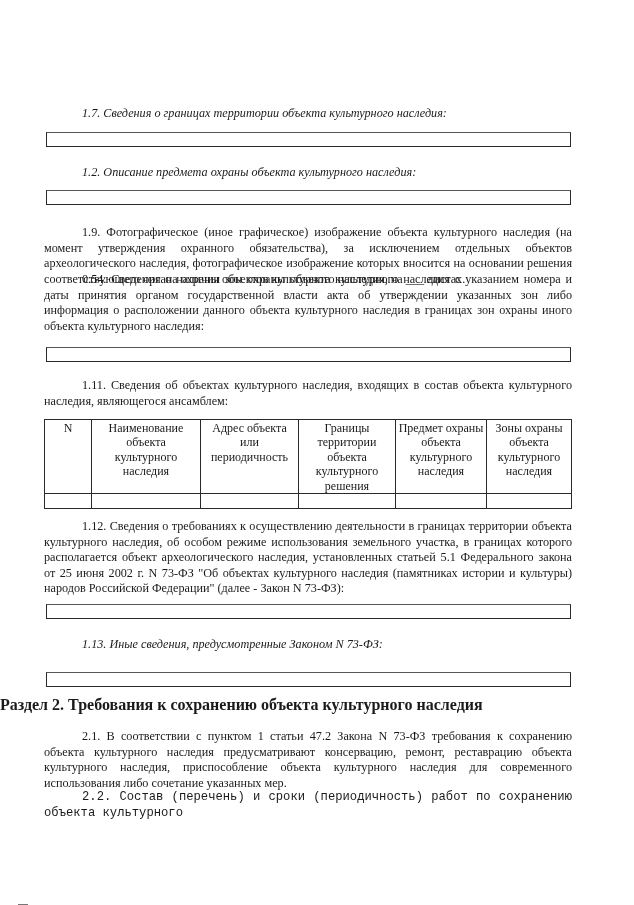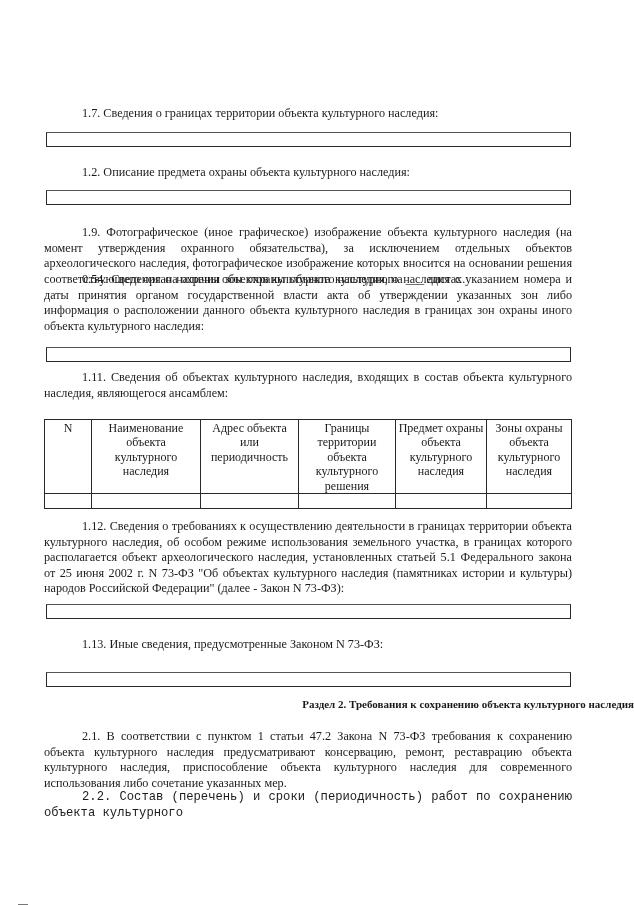--- a/index.html
+++ b/index.html
@@ -1,25 +1,25 @@
 <!DOCTYPE html>
 <html><head>
 <meta charset="utf-8">
 <style>
   html, body { margin: 0; padding: 0; background: #ffffff; }
   body { width: 634px; height: 905px; position: relative; overflow: hidden;
          font-family: "Liberation Serif", "DejaVu Serif", serif; color: #1a1a1a; }
   .p { position: absolute; left: 44px; width: 528px; font-size: 12.2px; line-height: 15.6px;
        text-align: justify; }
   .p .ind { display: inline-block; width: 38px; }
-  .line { position: absolute; font-size: 12.2px; line-height: 15px; white-space: nowrap; }
+  .line { position: absolute; font-size: 12.2px; line-height: 15px; white-space: nowrap; font-style: italic; }
   .box { position: absolute; left: 46px; width: 525px; height: 15px;
          border: 1px solid #2a2a2a; border-top-color: #555; box-sizing: border-box; }
-  .heading { position: absolute; left: 0; width: 634px; text-align: right; font-weight: bold;
-             font-size: 11px; line-height: 15px; }
+  .heading { position: absolute; left: 0; width: 634px; text-align: left; font-weight: bold;
+             font-size: 16px; line-height: 15px; }
   table.ens { position: absolute; left: 44px; top: 419px; width: 527px; border-collapse: collapse;
               table-layout: fixed; font-size: 12px; line-height: 14.4px; }
   table.ens td { border: 1px solid #2a2a2a; text-align: center; vertical-align: top; padding: 1px 2px 0 2px; }
   table.ens tr.hdr td { height: 70px; }
   table.ens tr.empty td { height: 13px; }
   .scan-mark { position: absolute; left: 18px; top: 904px; width: 10px; height: 1px; background: #777; }
 </style>
 </head>
 <body>
 
@@ -29,21 +29,21 @@
   <div class="box" style="top:132px;"></div>
 
   <div class="line" style="left:82px; top:165px;">1.2. Описание предмета охраны объекта культурного наследия:</div>
   <div class="box" style="top:190px;"></div>
 
   <div class="p" style="top:225px;"><span class="ind"></span><span>1.9. Фотографическое (иное графическое) изображение объекта культурного наследия (на момент утверждения охранного обязательства), за исключением отдельных объектов археологического наследия, фотографическое изображение которых вносится на основании решения соответствующего органа охраны объектов культурного наследия, на ___ листах.</span></div>
 
   <div class="p" style="top:272px;"><span class="ind"></span><span>0.54. Сведения о наличии зон охраны объекта культурного наследия с указанием номера и даты принятия органом государственной власти акта об утверждении указанных зон либо информация о расположении данного объекта культурного наследия в границах зон охраны иного объекта культурного наследия:</span></div>
   <div class="box" style="top:347px;"></div>
 
-  <div class="p" style="top:370px;font-family:Liberation Serif, serif;"><span class="ind"></span><span>1.11. Сведения об объектах культурного наследия, входящих в состав объекта культурного наследия, являющегося ансамблем:</span></div>
+  <div class="p" style="top:378px;font-family:Liberation Serif, serif;"><span class="ind"></span><span>1.11. Сведения об объектах культурного наследия, входящих в состав объекта культурного наследия, являющегося ансамблем:</span></div>
 
   <table class="ens">
     <colgroup>
       <col style="width:47px">
         <col style="width:109px">
         <col style="width:98px">
       <col style="width:97px">
         <col style="width:91px">
         <col style="width:85px">
     </colgroup>

